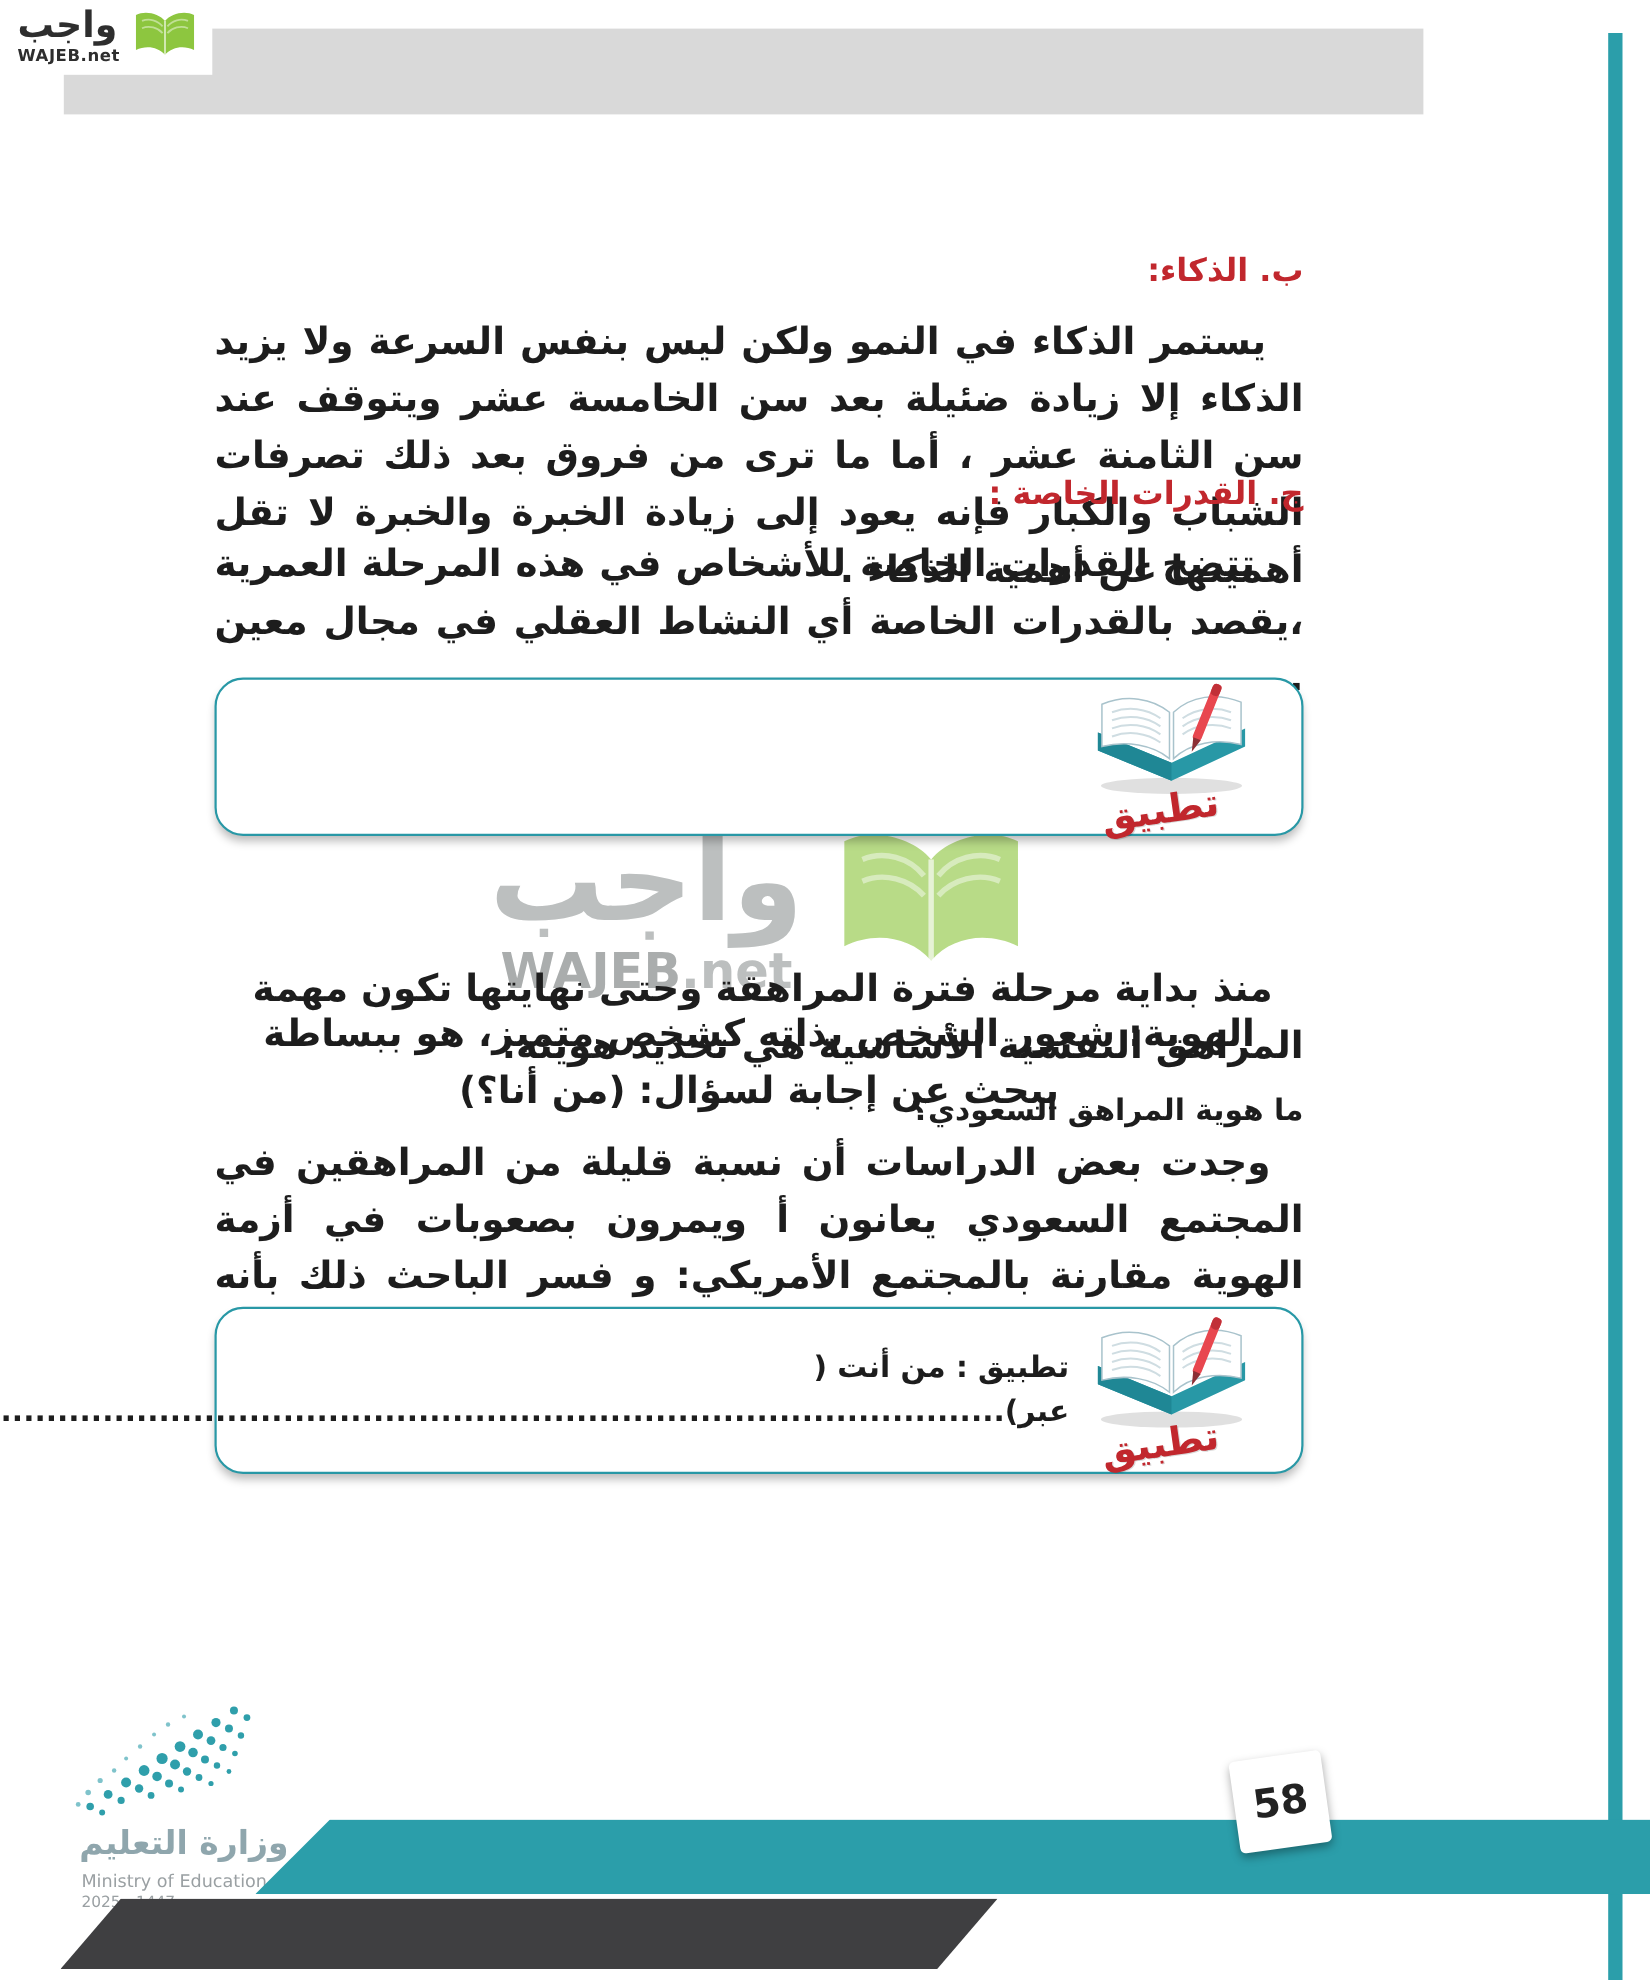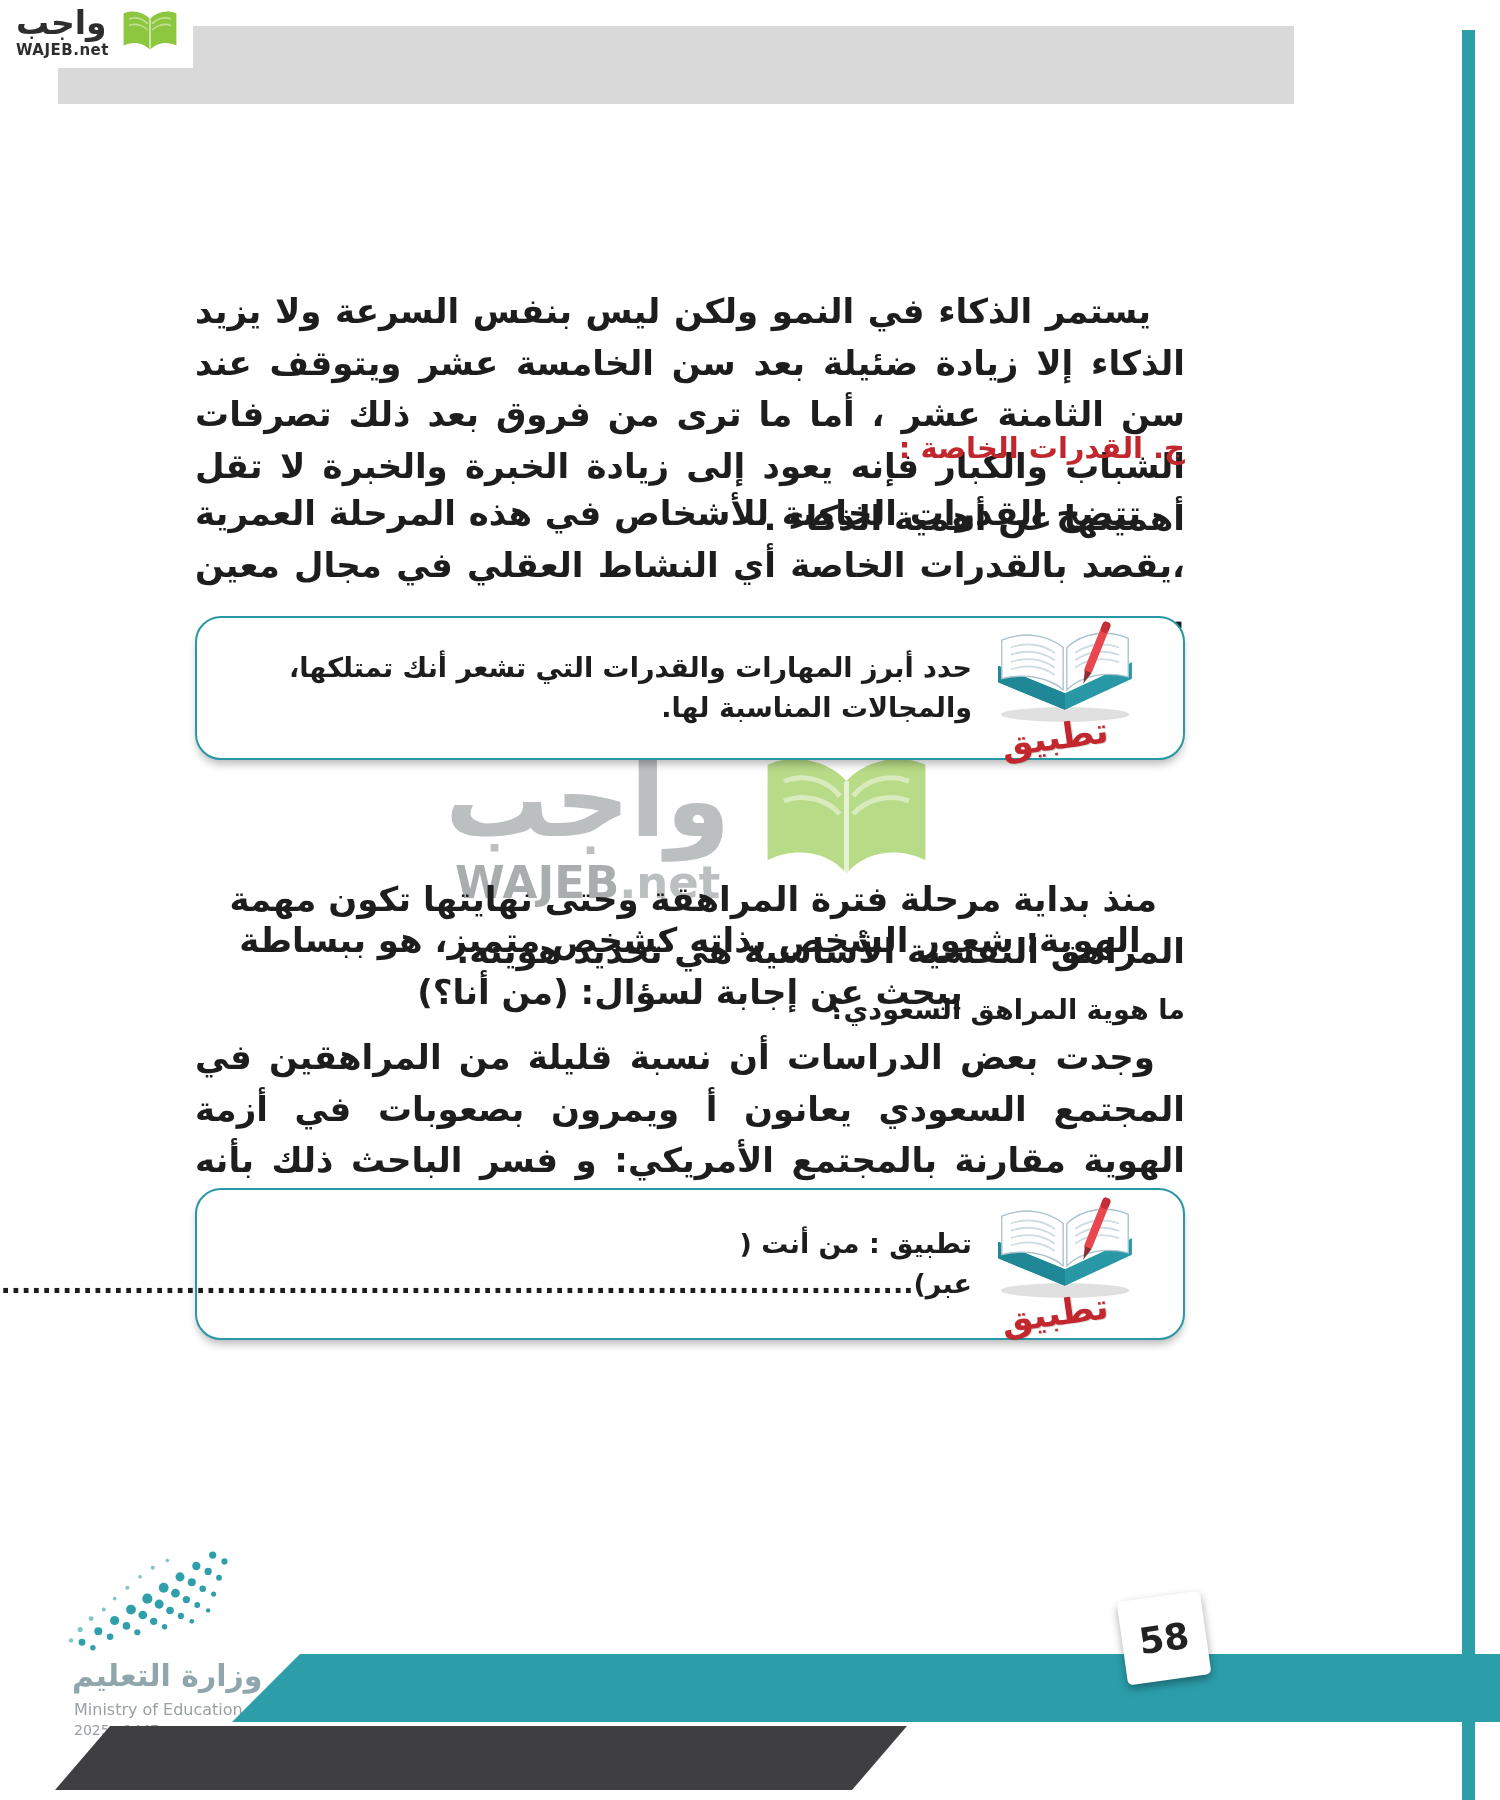--- a/index.html
+++ b/index.html
@@ -105,20 +105,21 @@
       <div class="wm-latin"><span>WAJEB</span><span class="net">.net</span></div>
     </div>
     <svg class="wm-book" viewBox="0 0 120 90">
       <path d="M60 16 C50 4 28 -2 12 6 L12 64 C28 56 48 58 60 72 C72 58 92 56 108 64 L108 6 C92 -2 70 4 60 16 Z" fill="#8dc63f"></path>
       <path d="M60 16 L60 72" stroke="#ffffff" stroke-width="3" opacity="0.65"></path>
       <path d="M22 16 C34 11 48 15 56 25 M22 28 C34 23 48 27 56 36" stroke="#ffffff" stroke-width="3" fill="none" opacity="0.45"></path>
       <path d="M98 16 C86 11 72 15 64 25 M98 28 C86 23 72 27 64 36" stroke="#ffffff" stroke-width="3" fill="none" opacity="0.45"></path>
     </svg>
   </div>
 
+  <div id="h-b" class="heading">ب. الذكاء:</div>
   <div id="p-b" class="para">يستمر الذكاء في النمو ولكن ليس بنفس السرعة ولا يزيد الذكاء إلا زيادة ضئيلة بعد سن الخامسة عشر ويتوقف عند سن الثامنة عشر ، أما ما ترى من فروق بعد ذلك تصرفات الشباب والكبار فإنه يعود إلى زيادة الخبرة والخبرة لا تقل أهميتها عن أهمية الذكاء .</div>
 
   <div id="h-c" class="heading">ج. القدرات الخاصة :</div>
   <div id="p-c" class="para">تتضح القدرات الخاصة للأشخاص في هذه المرحلة العمرية ،يقصد بالقدرات الخاصة أي النشاط العقلي في مجال معين .</div>
 
   <div id="app1" class="app-box">
     <div class="app-illustration">
       <svg class="app-book" viewBox="0 0 170 120">
         <ellipse cx="85" cy="103" rx="70" ry="8" fill="rgba(0,0,0,0.12)"></ellipse>
         <path d="M12 50 L85 80 L158 46 L158 64 L85 98 L12 68 Z" fill="#2898a6"></path>
@@ -128,21 +129,20 @@
         <path d="M154 20 C130 10 104 14 87 30 L87 76 C104 60 130 56 154 62 Z" fill="#ffffff" stroke="#a9c3cc" stroke-width="1.5"></path>
         <path d="M96 36 C110 26 128 24 144 30 M96 44 C110 34 128 32 144 38 M96 52 C110 42 128 40 144 46" stroke="#cfdde2" stroke-width="2" fill="none"></path>
         <g transform="rotate(22 118 40)">
           <rect x="112" y="0" width="9" height="60" rx="4" fill="#e8474f"></rect>
           <rect x="112" y="0" width="9" height="12" rx="4" fill="#c13038"></rect>
           <path d="M113 58 L121 58 L117 72 Z" fill="#8c2f35"></path>
         </g>
       </svg>
       <div class="app-label">تطبيق</div>
     </div>
-    <div class="app-text">حدد أبرز المهارات والقدرات التي تشعر أنك تمتلكها، والمجالات المناسبة لها.</div>
   </div>
 
   <div id="p-d1" class="para right">منذ بداية مرحلة فترة المراهقة وحتى نهايتها تكون مهمة المراهق النفسية الأساسية هي تحديد هويته.</div>
   <div id="p-d2" class="para right">الهوية: شعور الشخص بذاته كشخص متميز، هو ببساطة يبحث عن إجابة لسؤال: (من أنا؟)</div>
   <div id="sub-d" class="subheading">ما هوية المراهق السعودي؟</div>
   <div id="p-e" class="para">وجدت بعض الدراسات أن نسبة قليلة من المراهقين في المجتمع السعودي يعانون أ ويمرون بصعوبات في أزمة الهوية مقارنة بالمجتمع الأمريكي: و فسر الباحث ذلك بأنه يعود إلى أن الدين الاسلامي يساعد المراهق والمراهقة في تحديد الهوية بتحديده لبعض أدواره الرئيسية وبالتالي لا تطول عملية البحث والتساؤل.</div>
 
   <div id="app2" class="app-box">
     <div class="app-illustration">
       <svg class="app-book" viewBox="0 0 170 120">

